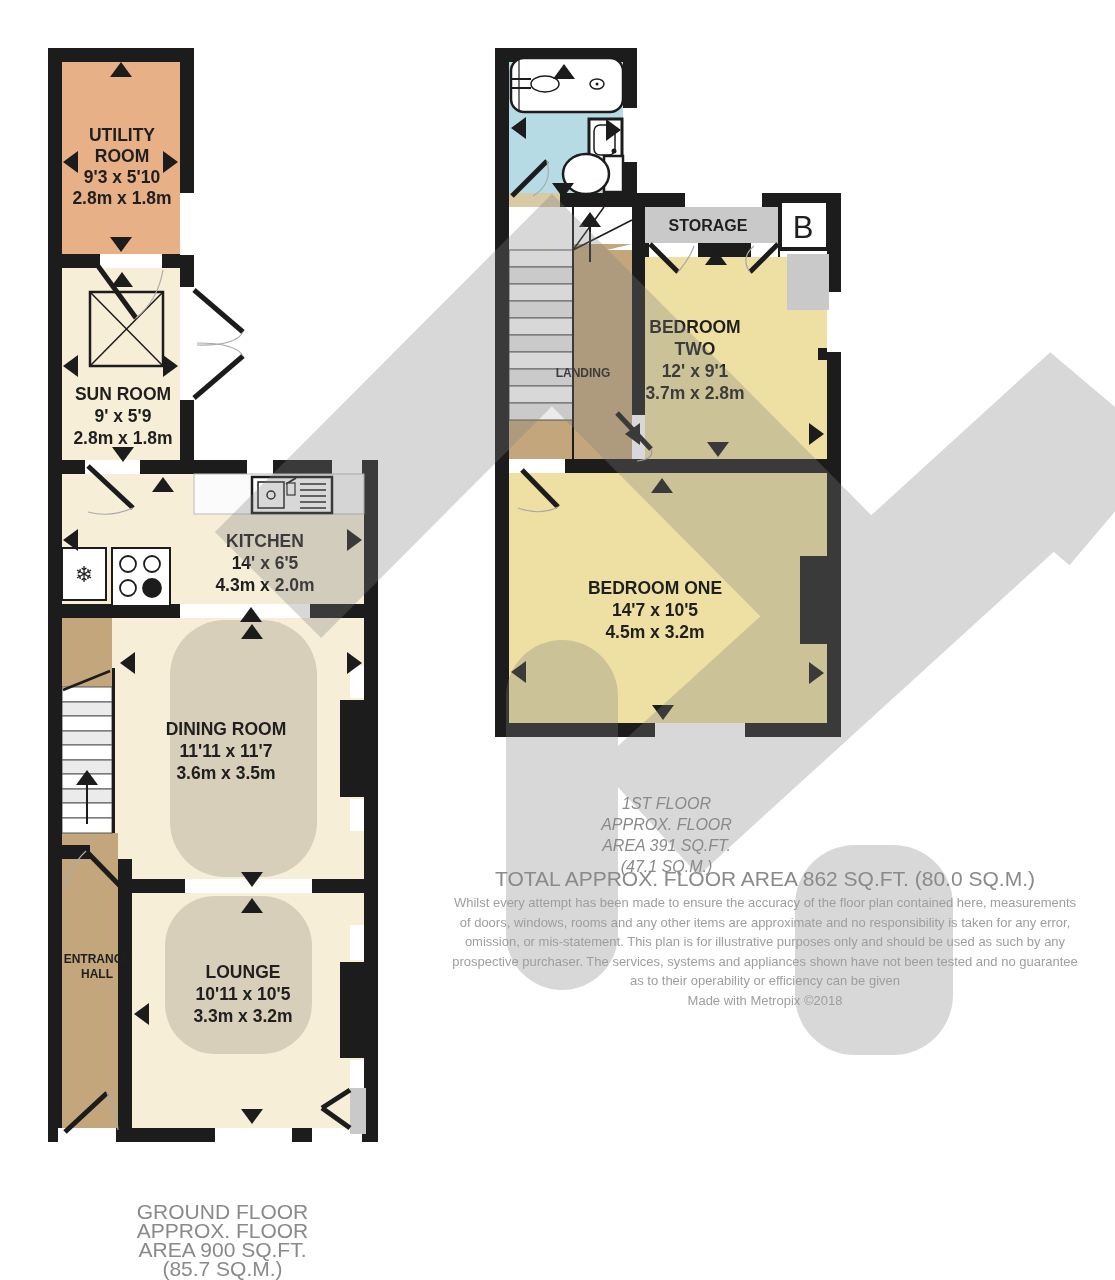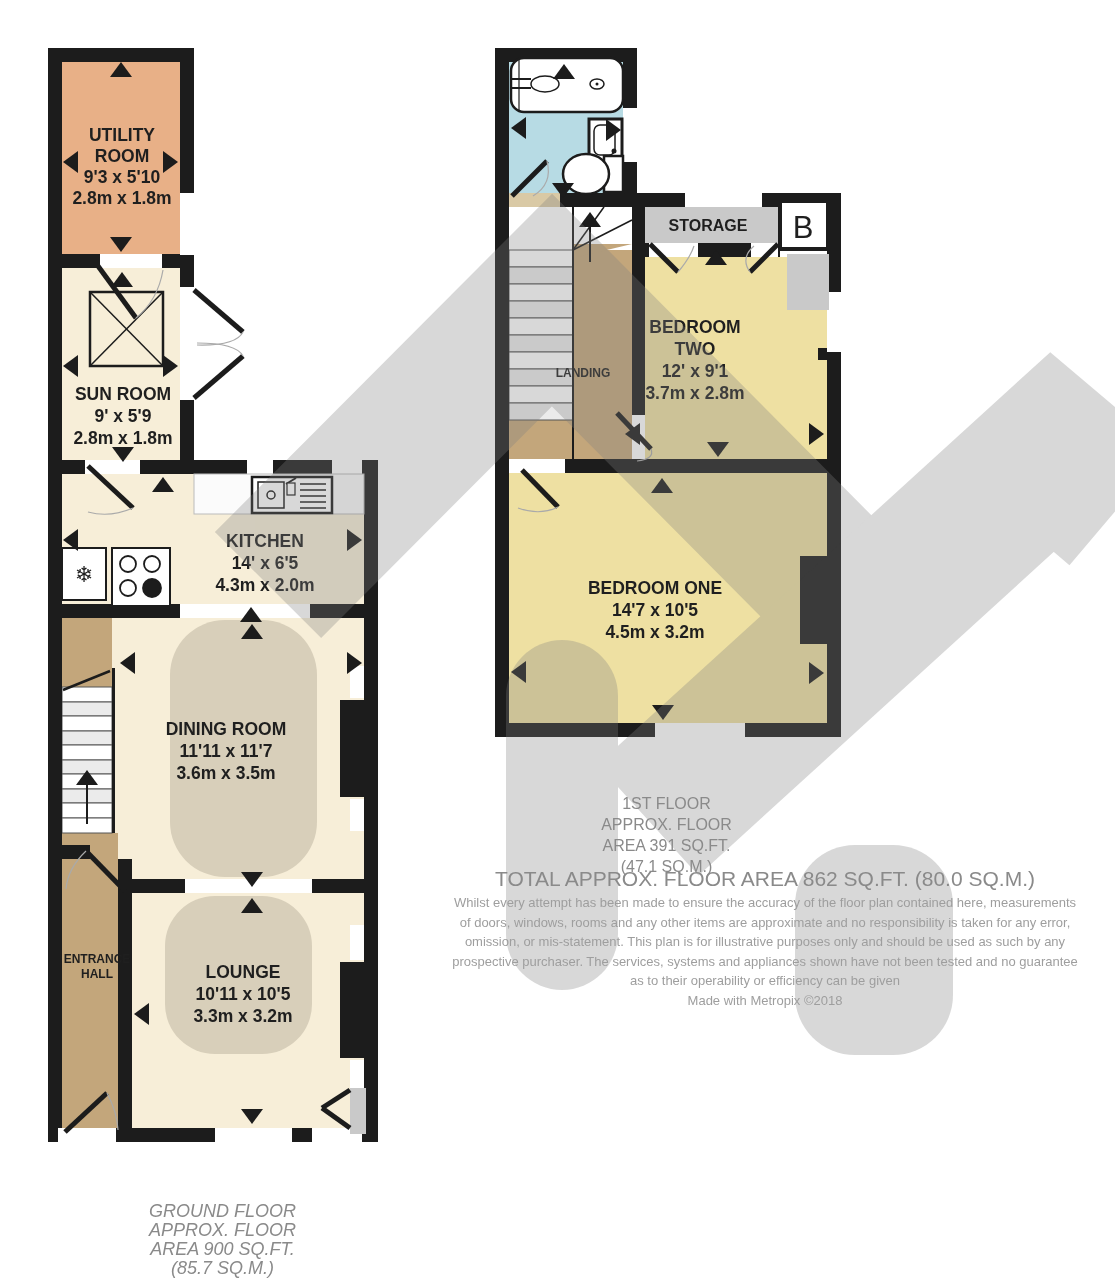--- a/index.html
+++ b/index.html
@@ -6,22 +6,22 @@
   body{width:1115px;height:1280px;position:relative;overflow:hidden;
        font-family:"Liberation Sans", sans-serif;}
   #plan-svg{position:absolute;left:0;top:0;}
   .rl{font:bold 17.5px "Liberation Sans",sans-serif;fill:#1f1f1f;text-anchor:middle;}
   .rs{font:bold 12px "Liberation Sans",sans-serif;fill:#1f1f1f;text-anchor:middle;}
   .st{font:bold 16px "Liberation Sans",sans-serif;fill:#1f1f1f;text-anchor:middle;}
   .bl{font:31px "Liberation Sans",sans-serif;fill:#1f1f1f;text-anchor:middle;}
   .caption{position:absolute;color:#8a8a8a;font-size:16px;line-height:21px;
            text-align:center;z-index:5;}
   .caption div{white-space:nowrap;}
-  #gf-caption{left:120px;top:1202px;width:205px;font-size:18px;line-height:19px;font-style:italic;}
-  #ff-caption{left:539px;top:793px;width:255px;}
+  #gf-caption{left:120px;top:1202px;width:205px;font-size:21px;line-height:19px;}
+  #ff-caption{left:539px;top:793px;width:255px;font-style:italic;}
   #total-line{left:415px;top:868px;width:700px;font-size:21px;}
   #disclaimer{position:absolute;left:412px;top:893px;width:706px;text-align:center;
               color:#9e9e9e;font-size:13px;line-height:19.5px;z-index:5;}
   .wm{opacity:0.30;}
 </style>
 </head>
 <body>
 
 <svg id="plan-svg" width="1115" height="1280" viewBox="0 0 1115 1280">
   <defs>

